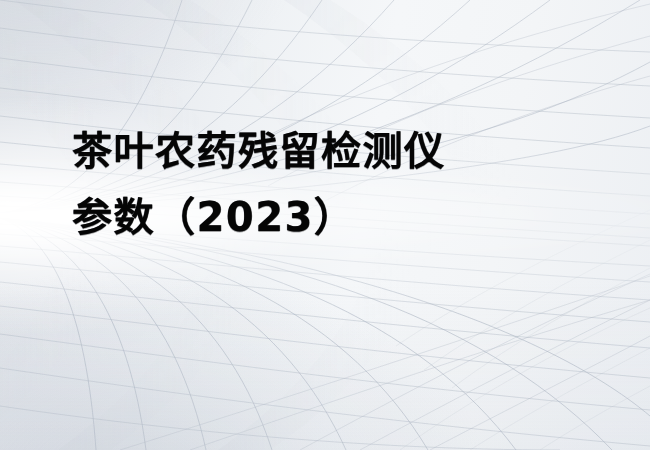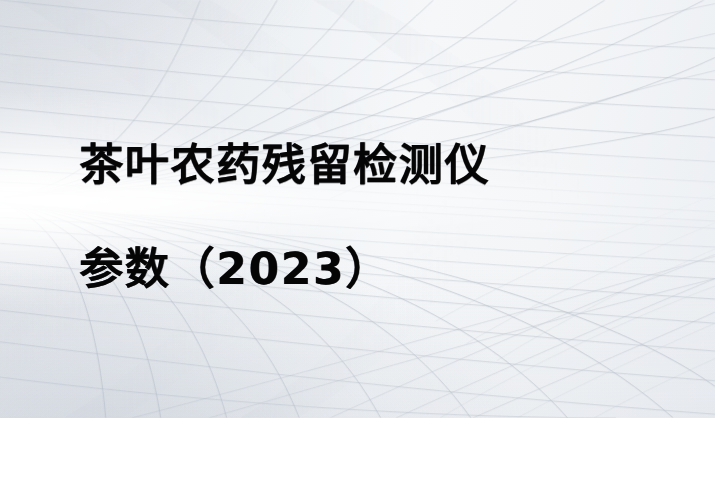--- a/index.html
+++ b/index.html
@@ -9,21 +9,21 @@
     background: #ffffff;
   }
   body {
     font-family: "Liberation Sans", "DejaVu Sans", sans-serif;
   }
 
   
   #banner {
     position: relative;
     width: 650px;
-    height: 380px;
+    height: 450px;
     overflow: hidden;
     background: #86efac;
     user-select: none;
   }
 
   
   .bg-layer {
     position: absolute;
     inset: 0;
     width: 100%;
@@ -93,21 +93,21 @@
     line-height: 58px;
     letter-spacing: 1.5px;
     color: #050505;
     white-space: nowrap;
     text-shadow:
        0.5px 0 0 rgba(0,0,0,0.55),
       -0.4px 0 0 rgba(12,20,60,0.22),
        0 0.5px 0 rgba(0,0,0,0.35);
   }
   #title-line-2 {
-    margin-top: 36px;
+    margin-top: 8px;
   }
 </style>
 </head>
 <body>
 
 <div id="banner">
 
   <div class="bg-layer" id="tone-wash"></div>
 
   <svg class="bg-layer" id="mesh-svg" viewBox="0 0 650 450" preserveAspectRatio="none">

